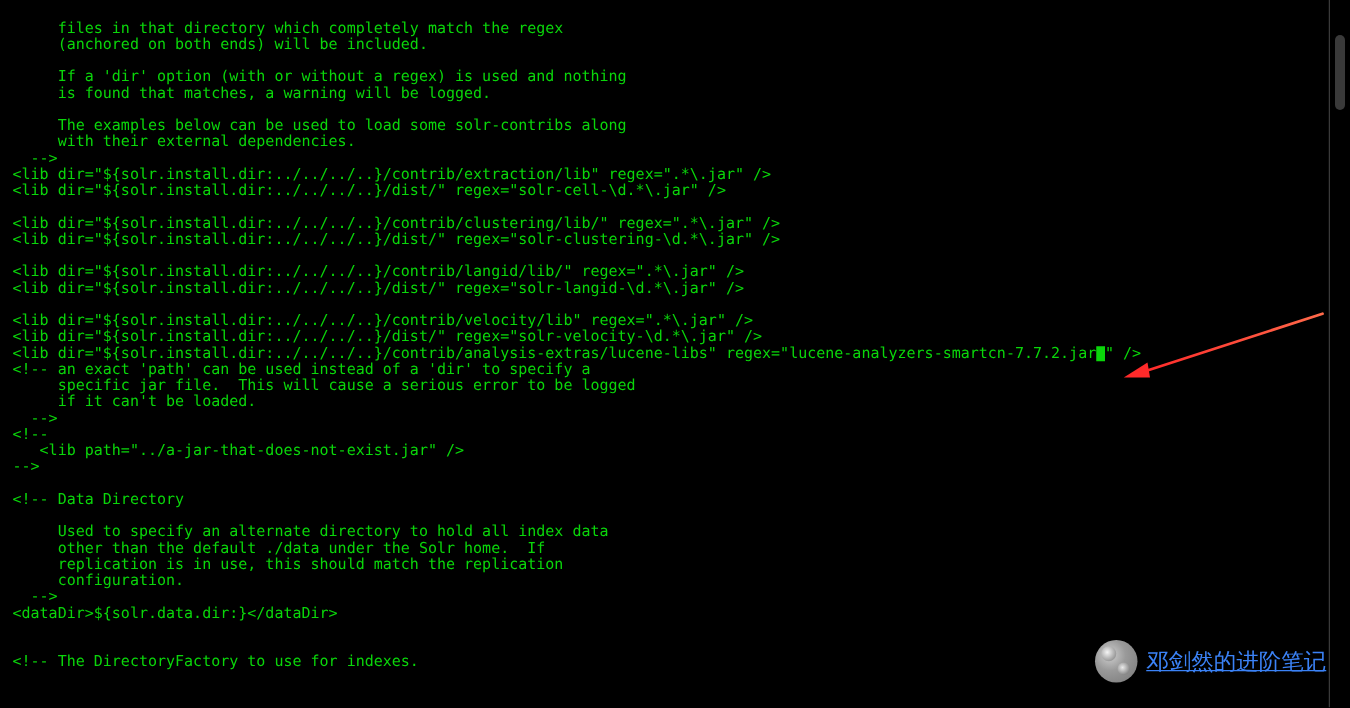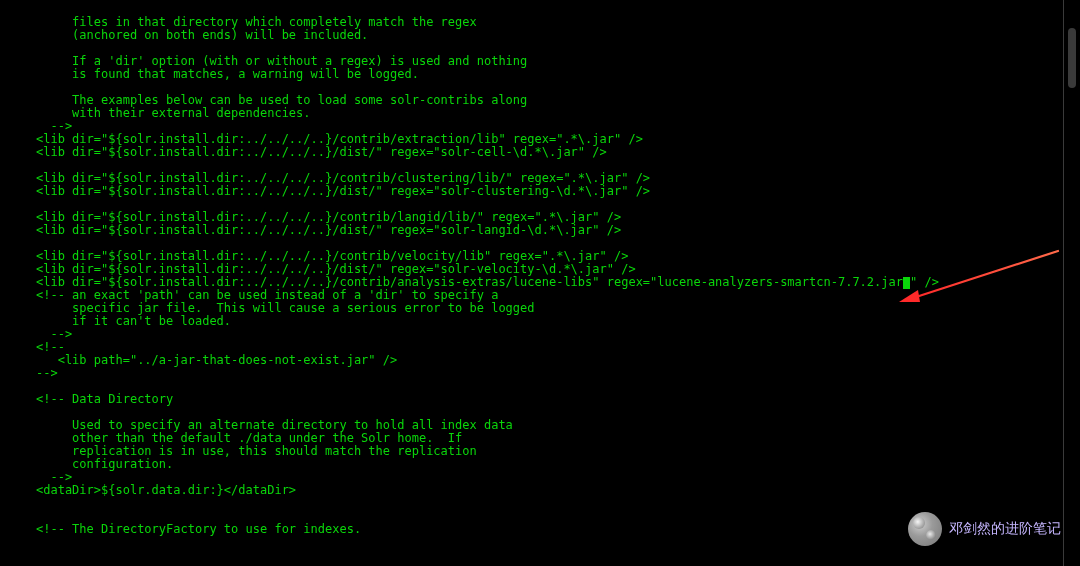--- a/index.html
+++ b/index.html
@@ -10,21 +10,21 @@
     height: 566px;
     overflow: hidden;
     position: relative;
   }
   .terminal {
     position: absolute;
     top: 0; left: 0;
     width: 1064px;
     height: 566px;
     background: #000000;
-    padding: 3px 3px 3px 36px;
+    padding: 3px 3px 3px 10px;
     box-sizing: border-box;
     font-family: "Menlo", "Monaco", "Consolas", monospace;
     font-size: 12px;
     line-height: 13px;
     color: #0ad60a;
     white-space: pre;
     overflow: hidden;
   }
   .cursor {
     display:inline-block;
@@ -60,23 +60,24 @@
   }
   
   .watermark {
     position:absolute;
     right:19px;
     bottom:20px;
     display:flex;
     align-items:center;
     gap:7px;
     font-family: "PingFang SC","Microsoft YaHei", sans-serif;
-    color:#c4b5fd;
-    font-size:14px;
+    color:#3b82f6;
+    font-size:18px;
     text-shadow: 0 1px 2px rgba(0,0,0,.8);
+    text-decoration: underline;
   }
   .wm-icon {
     width:34px;height:34px;
     border-radius:50%;
     background: radial-gradient(circle at 35% 35%, #d0d0d0 0%, #9a9a9a 40%, #777 100%);
     position:relative;
     box-shadow:0 1px 3px rgba(0,0,0,.6);
   }
   .wm-icon::before{
     content:"";

